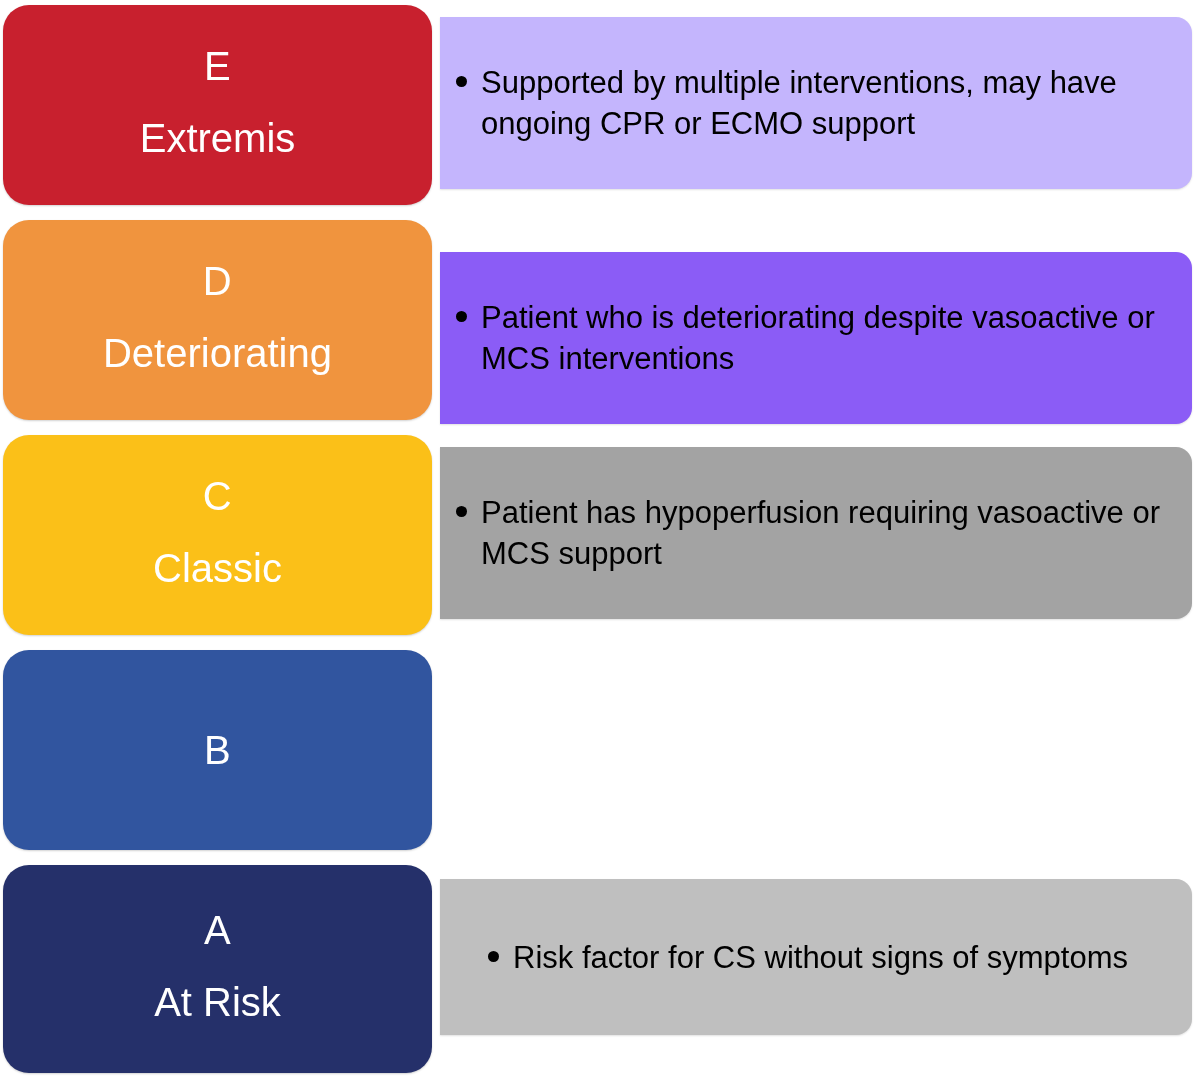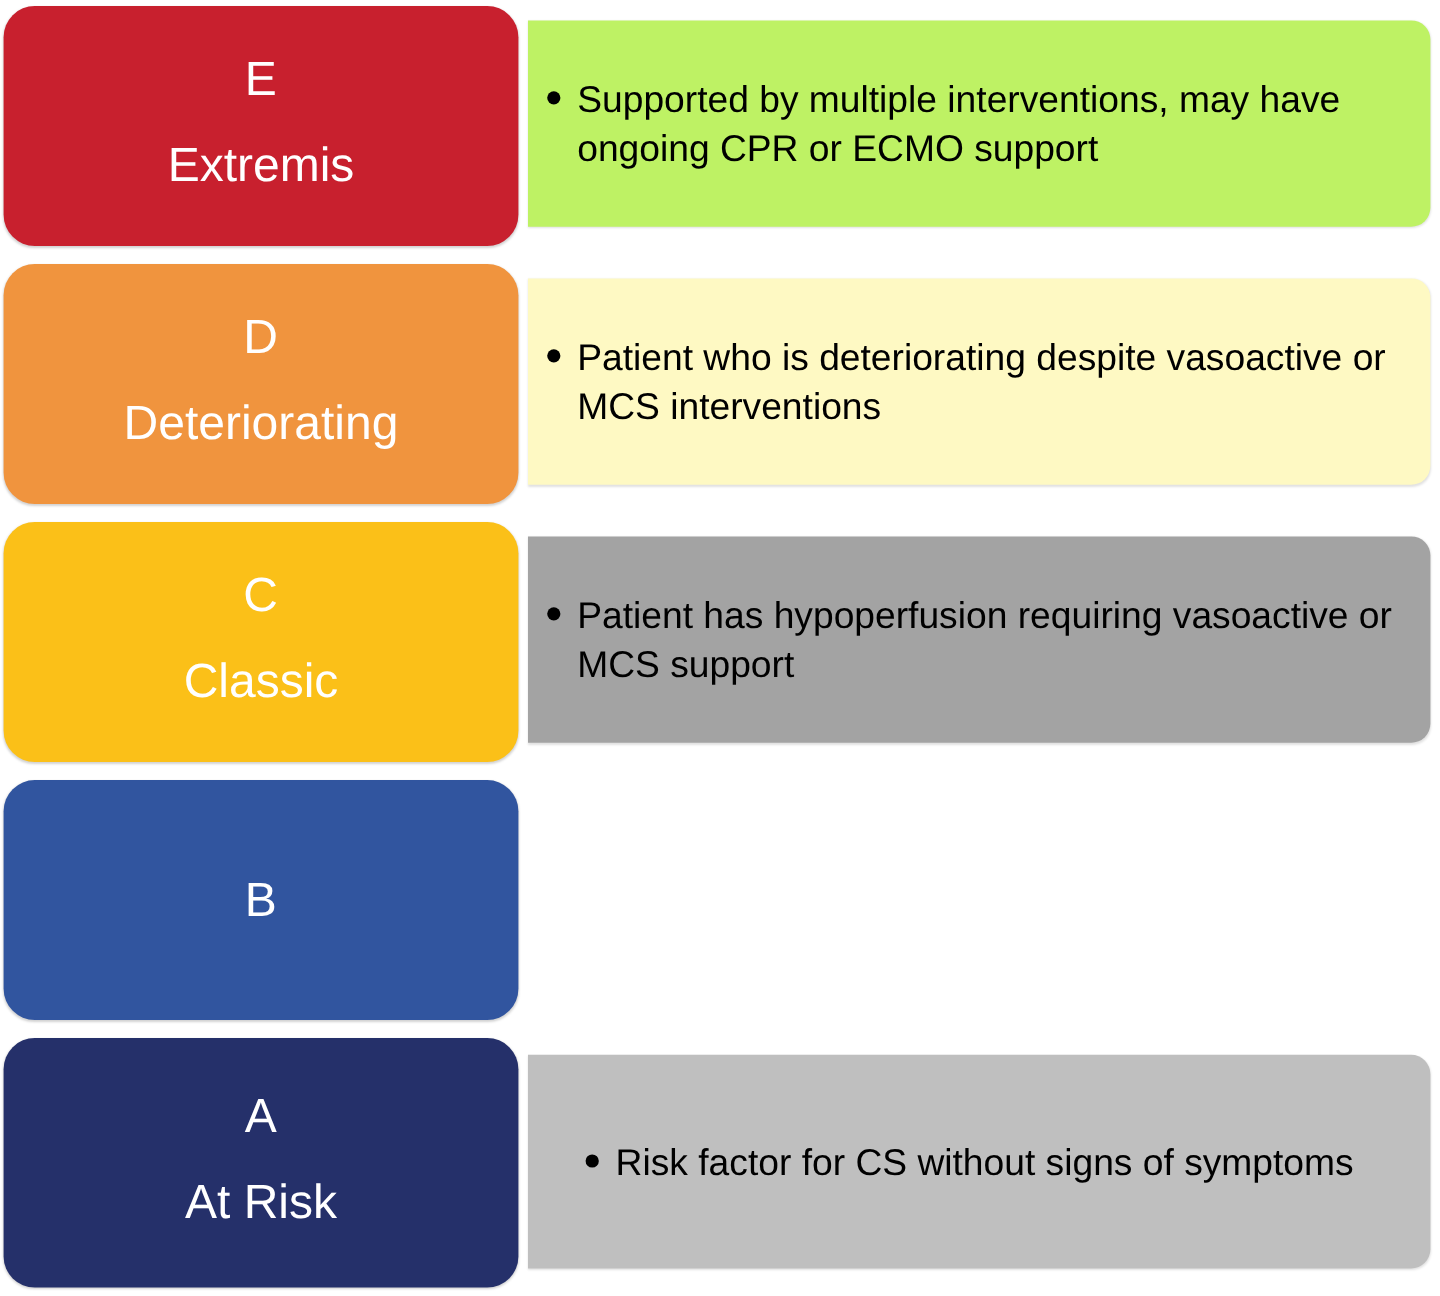--- a/index.html
+++ b/index.html
@@ -106,46 +106,46 @@
 
   
   .row-0 { top: 0px; }
   .row-1 { top: 215px; }
   .row-2 { top: 430px; }
   .row-3 { top: 645px; }
   .row-4 { top: 862px; }
 
   
   .row-4 .stage-box { height: 208px; top: 3px; }
-  .row-4 .desc-box  { height: 178px; top: 17px; padding-left: 48px; }
+  .row-4 .desc-box  { height: 156px; top: 17px; padding-left: 48px; }
 </style>
 </head>
 <body>
 
 <div id="stage-chart" style="background: rgb(255, 255, 255);">
 
   <div class="stage-row row-0">
     <div class="stage-box" style="background-color: rgb(200, 32, 46);">
       <div class="stage-letter">E</div>
       <div class="stage-name">Extremis</div>
     </div>
-    <div class="desc-box" style="background-color: #bef264;">
+    <div class="desc-box" style="background-color: #c4b5fd;">
       <div class="bullet-line">
         <span class="bullet-dot"></span>
         <span class="desc-text">Supported by multiple interventions, may have ongoing CPR or ECMO support</span>
       </div>
     </div>
   </div>
 
   <div class="stage-row row-1">
     <div class="stage-box" style="background-color: rgb(240, 148, 62);">
       <div class="stage-letter">D</div>
       <div class="stage-name">Deteriorating</div>
     </div>
-    <div class="desc-box" style="background-color: #fef9c3;">
+    <div class="desc-box" style="background-color: #8b5cf6; margin-top: 20px;">
       <div class="bullet-line">
         <span class="bullet-dot"></span>
         <span class="desc-text">Patient who is deteriorating despite vasoactive or MCS interventions</span>
       </div>
     </div>
   </div>
 
   <div class="stage-row row-2">
     <div class="stage-box" style="background-color: rgb(251, 192, 24);">
       <div class="stage-letter">C</div>

